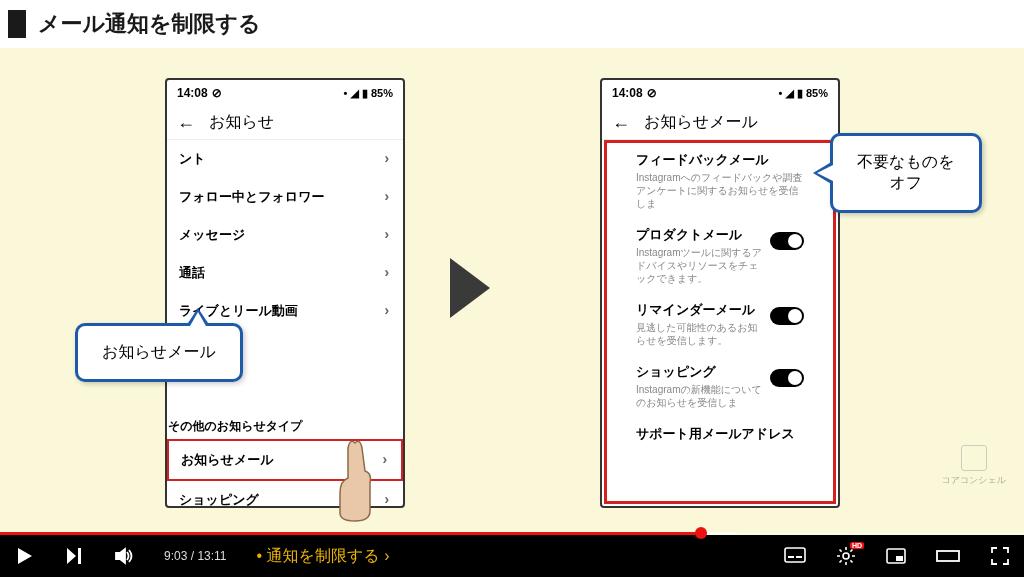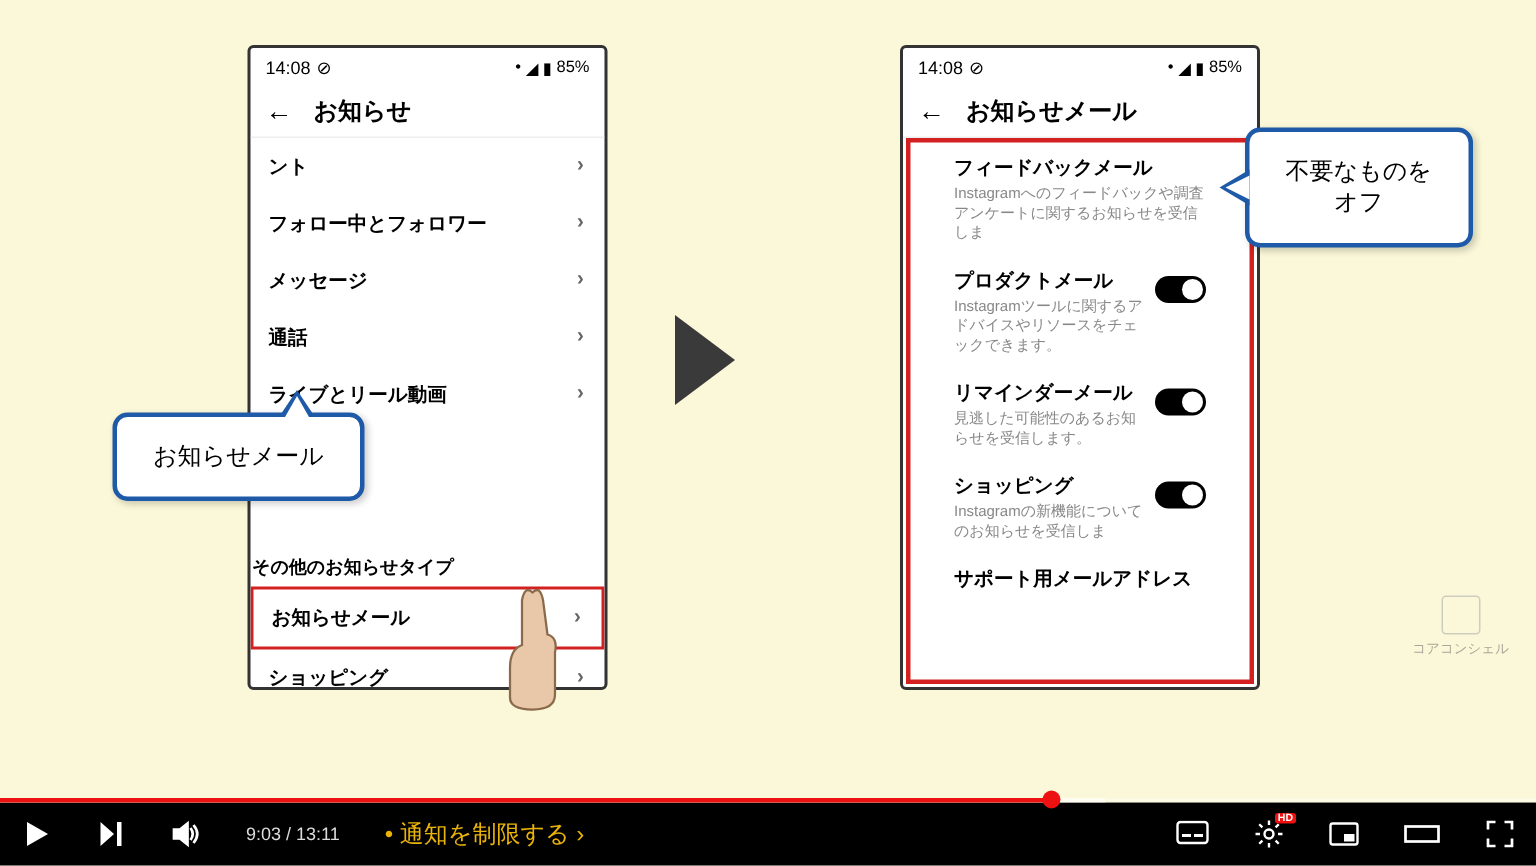--- a/index.html
+++ b/index.html
@@ -50,34 +50,34 @@
     }
     .phone-left { top: 30px; left: 165px; }
     .phone-right { top: 30px; left: 600px; }
     .status-bar {
       height: 26px;
       display: flex;
       align-items: center;
       justify-content: space-between;
       padding: 12px 10px;
       font-size: 12px;
-      font-weight: 400;
+      font-weight: 700;
     }
     .status-left { display: flex; align-items: center; gap: 4px; }
     .status-right { display: flex; align-items: center; gap: 3px; font-size: 11px; }
     .phone-header {
       height: 34px;
       display: flex;
       align-items: center;
       padding: 0 10px;
       gap: 14px;
       border-bottom: 1px solid #eee;
     }
     .back-arrow { font-size: 18px; font-weight: 300; }
-    .phone-title { font-size: 16px; font-weight: 700; }
+    .phone-title { font-size: 16px; font-weight: 400; }
     .list-item {
       display: flex;
       align-items: center;
       justify-content: space-between;
       padding: 10px 12px;
       font-size: 13px;
       font-weight: 600;
       font-family: Liberation Mono, monospace;
     }
     .chevron { color: #666; font-size: 14px; }
@@ -266,20 +266,24 @@
       border: 3px solid #d32020;
       margin: 0 2px;
       height: calc(100% - 62px);
       overflow: hidden;
     }
   </style>
 </head>
 <body>
 
 <div class="video-content">
+  <div class="title-bar">
+    <div class="title-block"></div>
+    <div class="title-text">メール通知を制限する</div>
+  </div>
 
   <div class="content-area">
 
     <div class="phone phone-left">
       <div class="status-bar">
         <div class="status-left">
           <span>14:08</span>
           <span>⊘</span>
         </div>
         <div class="status-right">

